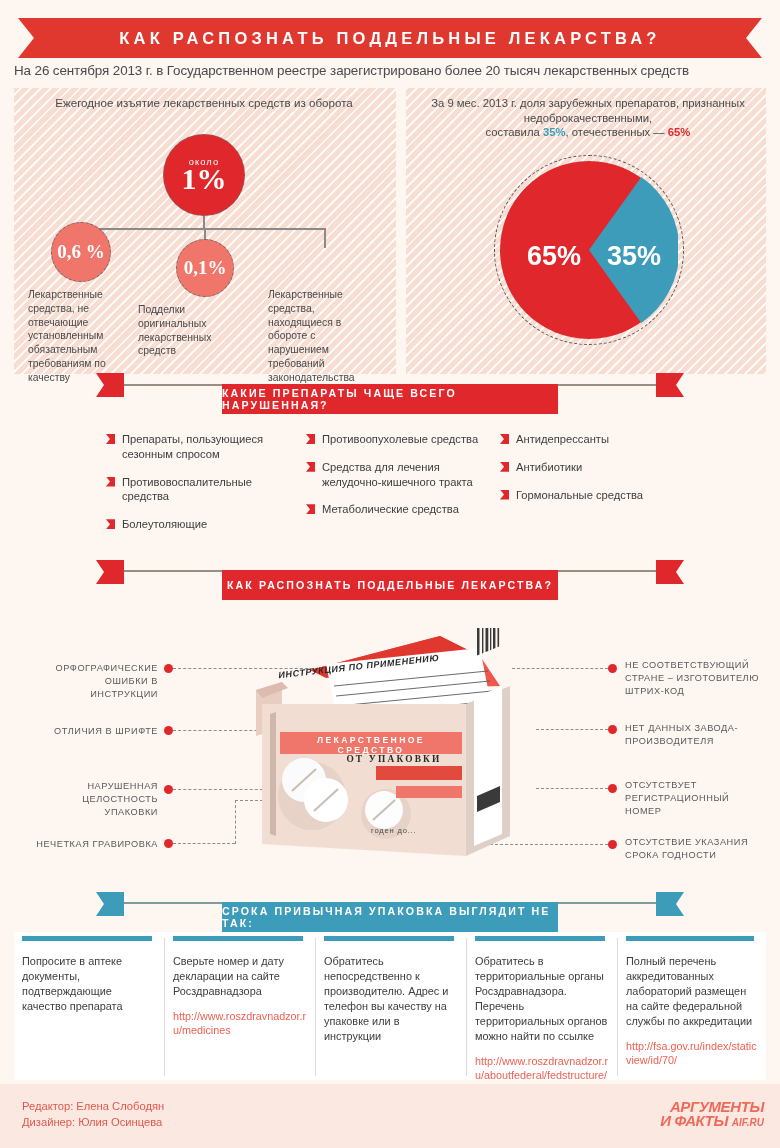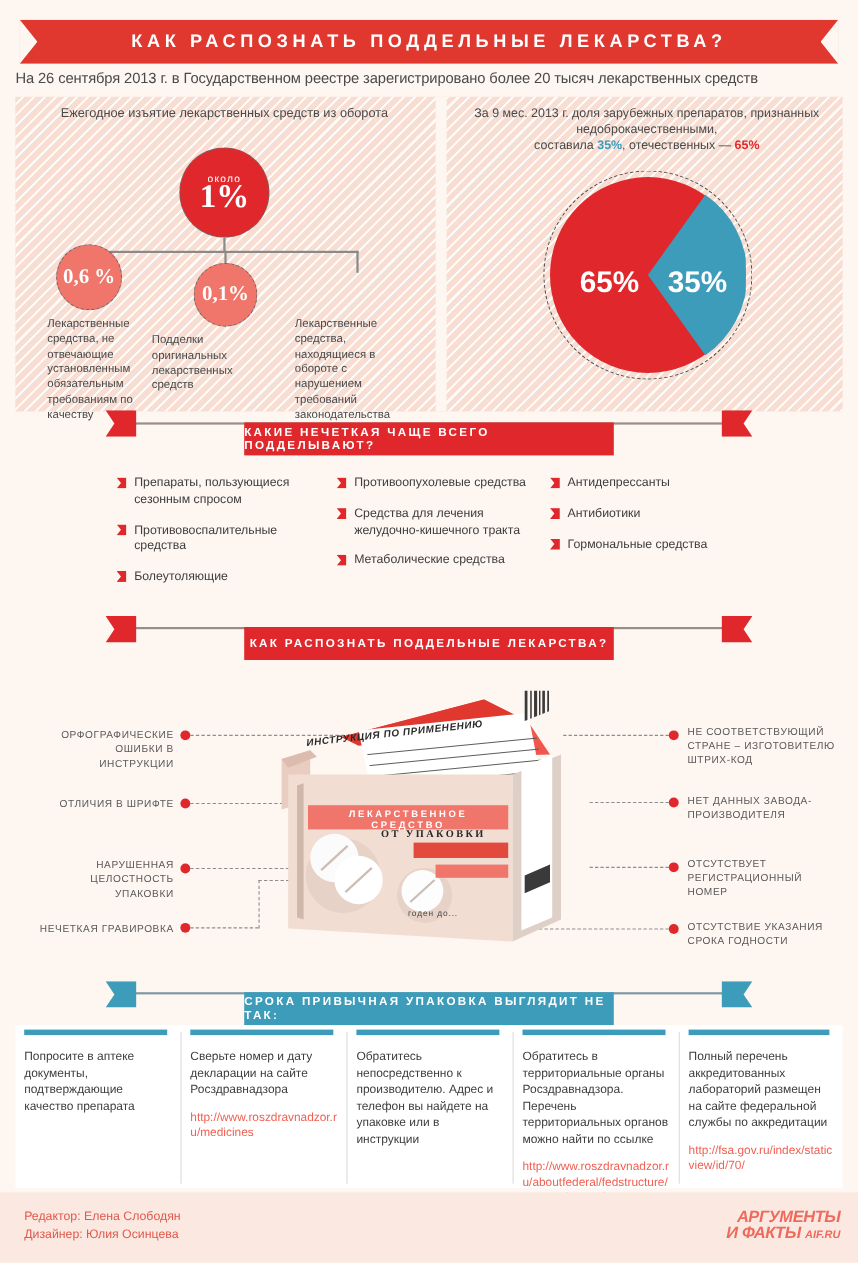--- a/index.html
+++ b/index.html
@@ -64,21 +64,21 @@
   .c-main .lbl { font-size: 9.3px; letter-spacing: 1.1px; margin-bottom: -3px; }
   .c-main .val { font-size: 30px; font-weight: bold; line-height: 1; font-family: "Liberation Serif", serif; }
   .c-sub { background: #f0756a; }
   .c-sub .val { font-size: 19px; font-weight: bold; font-family: "Liberation Serif", serif; }
   .c-a { left: 51px; top: 222px; width: 60px; height: 60px; }
   .c-b { left: 176px; top: 239px; width: 58px; height: 58px; }
   .c-c { left: 294px; top: 222px; width: 62px; height: 62px; }
 
   .tl { position: absolute; background: #8a8a8a; }
   .cap { position: absolute; font-size: 10.4px; color: #4a4a4a; line-height: 1.33; }
-  .cap-a { left: 43px; top: 288px; width: 96px; }
+  .cap-a { left: 28px; top: 288px; width: 96px; }
   .cap-b { left: 138px; top: 303px; width: 110px; }
   .cap-c { left: 268px; top: 288px; width: 104px; }
 
   
   .pie-title {
     position: absolute; left: 410px; top: 96px; width: 356px;
     text-align: center; font-size: 11.3px; color: #4a4a4a; line-height: 1.3;
   }
   .pie-title .b { color: #3e9cbb; font-weight: bold; }
   .pie-title .r { color: #e0282c; font-weight: bold; }
@@ -182,21 +182,21 @@
   <div class="pie-lab pie-lab-65">65%</div>
   <div class="pie-lab pie-lab-35">35%</div>
 
   <div class="banner-line" style="left:108px; top:384px; width:564px;"></div>
   <svg class="flag" style="left:96px; top:373px;" viewBox="0 0 28 24">
     <polygon points="0,0 28,0 28,24 0,24 8,12" fill="#e0282c"></polygon>
   </svg>
   <svg class="flag" style="left:656px; top:373px;" viewBox="0 0 28 24">
     <polygon points="0,0 28,0 20,12 28,24 0,24" fill="#e0282c"></polygon>
   </svg>
-  <div class="banner-box" style="left:222px; top:384px; width:336px; background:#e0282c;">КАКИЕ НЕЧЕТКАЯ ЧАЩЕ ВСЕГО ПОДДЕЛЫВАЮТ?</div>
+  <div class="banner-box" style="left:222px; top:384px; width:336px; background:#e0282c;">КАКИЕ ПРЕПАРАТЫ ЧАЩЕ ВСЕГО НАРУШЕННАЯ?</div>
 
   <div class="blist" style="left:106px; top:432px; width:180px;">
     <div class="bitem"><span class="sq"></span><span>Препараты, пользующиеся сезонным спросом</span></div>
     <div class="bitem"><span class="sq"></span><span>Противовоспалительные средства</span></div>
     <div class="bitem"><span class="sq"></span><span>Болеутоляющие</span></div>
   </div>
   <div class="blist" style="left:306px; top:432px; width:180px;">
     <div class="bitem"><span class="sq"></span><span>Противоопухолевые средства</span></div>
     <div class="bitem"><span class="sq"></span><span>Средства для лечения желудочно-кишечного тракта</span></div>
     <div class="bitem"><span class="sq"></span><span>Метаболические средства</span></div>
@@ -339,21 +339,21 @@
     </div>
     <div class="vdiv" style="left:150px;"></div>
     <div class="card" style="left:151px; width:150px;">
       <div class="bar"></div>
       <p>Сверьте номер и дату декларации на сайте Росздравнадзора</p>
       <a class="url" href="#">http://www.roszdravnadzor.ru/medicines</a>
     </div>
     <div class="vdiv" style="left:301px;"></div>
     <div class="card" style="left:302px; width:150px;">
       <div class="bar"></div>
-      <p>Обратитесь непосредственно к производителю. Адрес и телефон вы найдете на упаковке или в инструкции</p>
+      <p>Обратитесь непосредственно к производителю. Адрес и телефон вы качеству на упаковке или в инструкции</p>
     </div>
     <div class="vdiv" style="left:452px;"></div>
     <div class="card" style="left:453px; width:150px;">
       <div class="bar"></div>
       <p>Обратитесь в территориальные органы Росздравнадзора. Перечень территориальных органов можно найти по ссылке</p>
       <a class="url" href="#">http://www.roszdravnadzor.ru/aboutfederal/fedstructure/uprroszdravnadzora</a>
     </div>
     <div class="vdiv" style="left:603px;"></div>
     <div class="card" style="left:604px; width:148px;">
       <div class="bar"></div>

